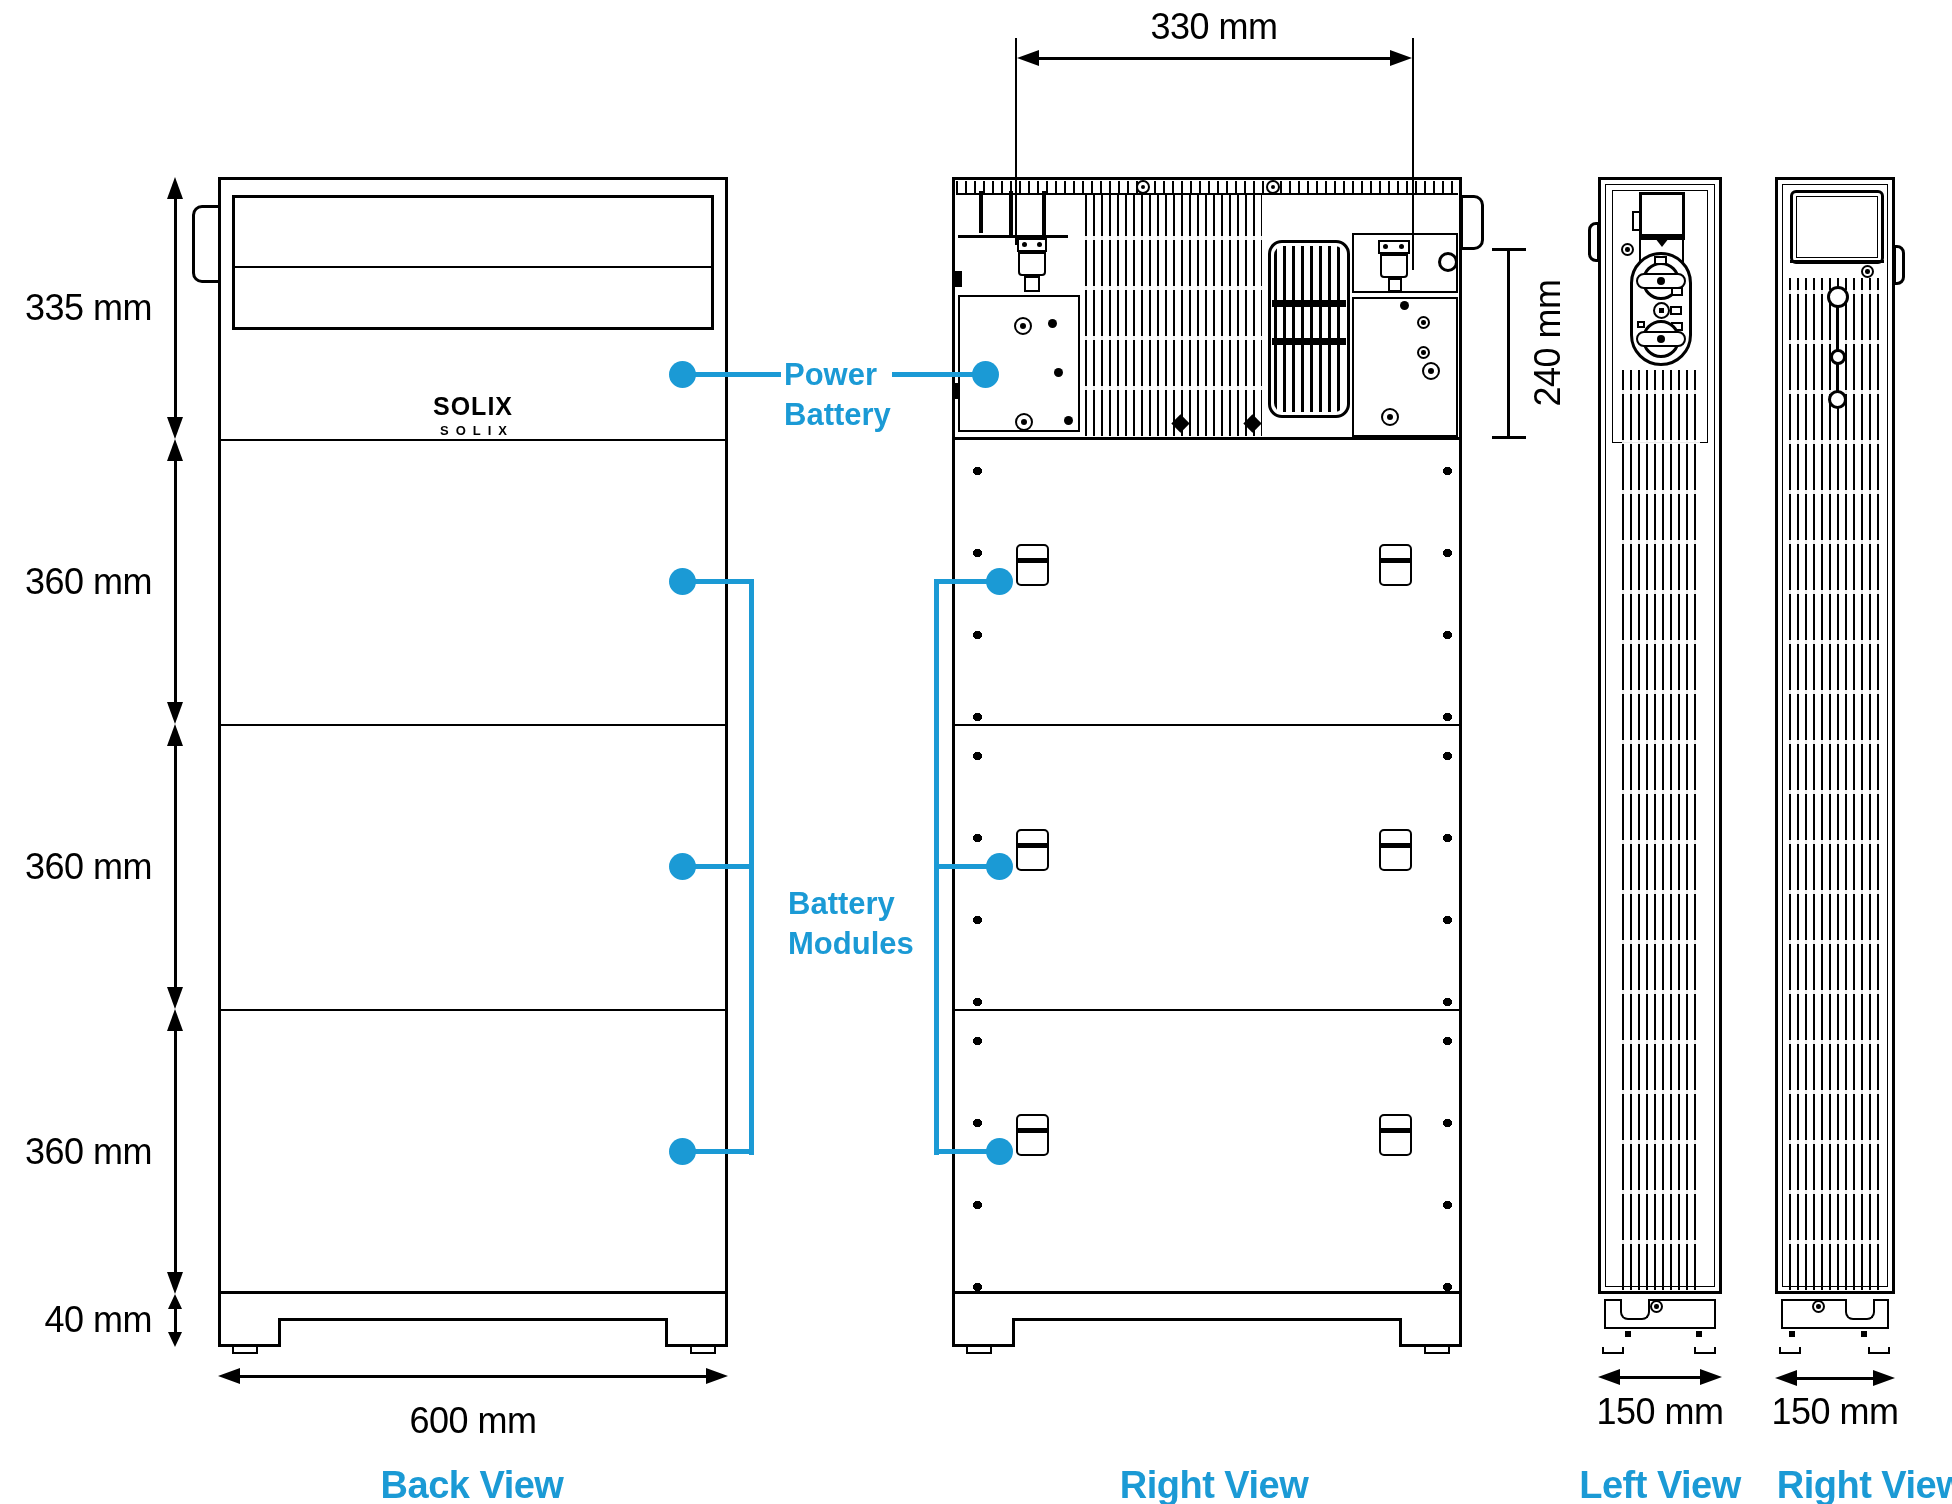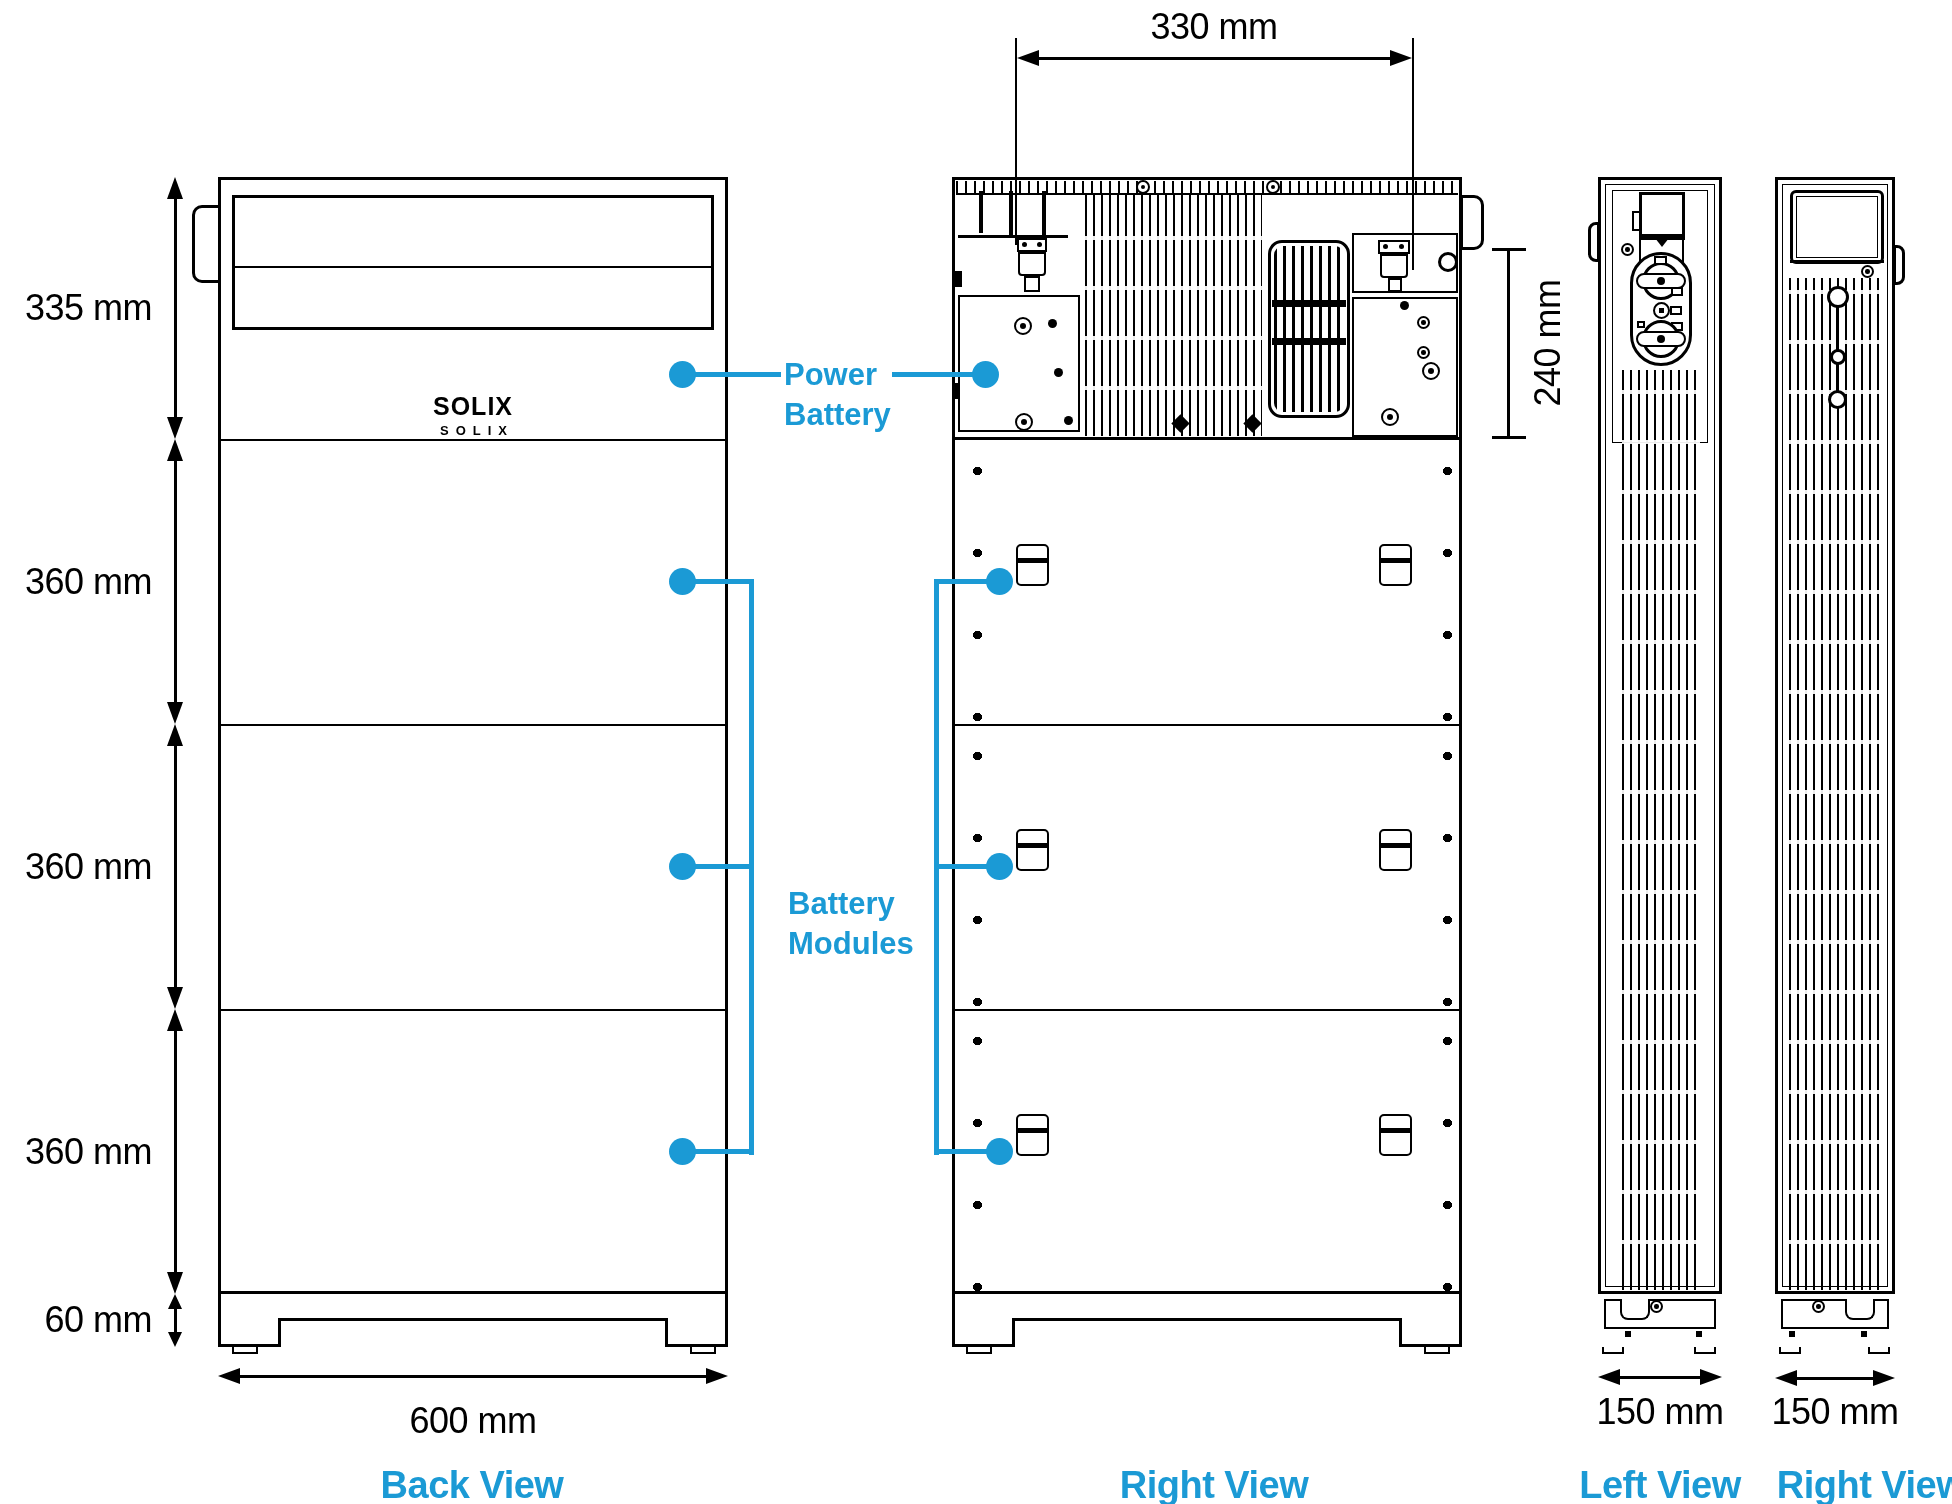--- a/index.html
+++ b/index.html
@@ -85,21 +85,21 @@
   <div class="vl" style="left:174px;top:1028px;width:2.5px;height:247px;"></div>
   <div class="ah u" style="left:167px;top:1009px;"></div>
   <div class="ah d" style="left:167px;top:1272px;"></div>
   <div class="vl" style="left:174px;top:1307px;width:2.5px;height:27px;"></div>
   <div class="ah su" style="left:168px;top:1294px;"></div>
   <div class="ah sd" style="left:168px;top:1332px;"></div>
   <div class="dt rr" style="right:1800px;top:308px;">335 mm</div>
   <div class="dt rr" style="right:1800px;top:582px;">360 mm</div>
   <div class="dt rr" style="right:1800px;top:867px;">360 mm</div>
   <div class="dt rr" style="right:1800px;top:1152px;">360 mm</div>
-  <div class="dt rr" style="right:1800px;top:1320px;">60 mm</div>
+  <div class="dt rr" style="right:1800px;top:1320px;">40 mm</div>
 
   <div class="hl" style="left:238px;top:1375px;width:470px;height:2.5px;"></div>
   <div class="ah l" style="left:218px;top:1368px;"></div>
   <div class="ah r" style="left:706px;top:1368px;"></div>
   <div class="dt cc" style="left:473px;top:1421px;">600 mm</div>
   <div class="vt" style="left:472px;top:1466px;">Back View</div>
 
   <div class="b" style="left:1460px;top:195px;width:24px;height:55px;border-radius:0 10px 10px 0;"></div>
   <div class="b" style="left:952px;top:177px;width:510px;height:1117px;"></div>
   <div class="comb" style="left:956px;top:181px;width:502px;height:12px;"></div>

